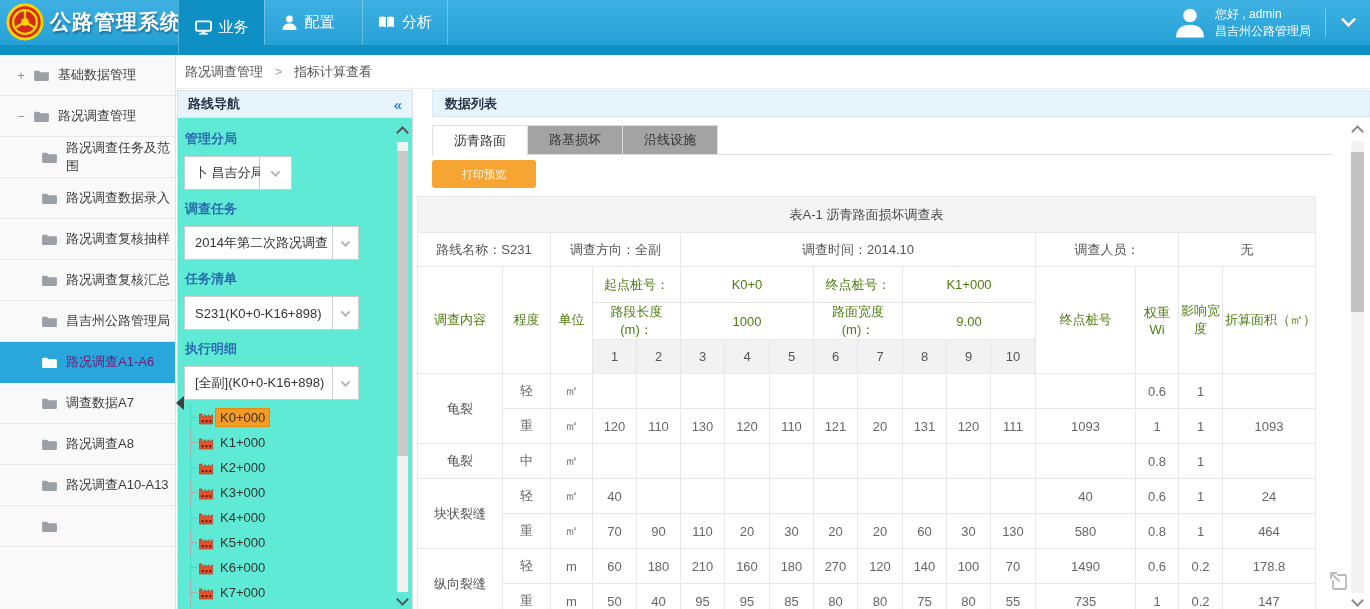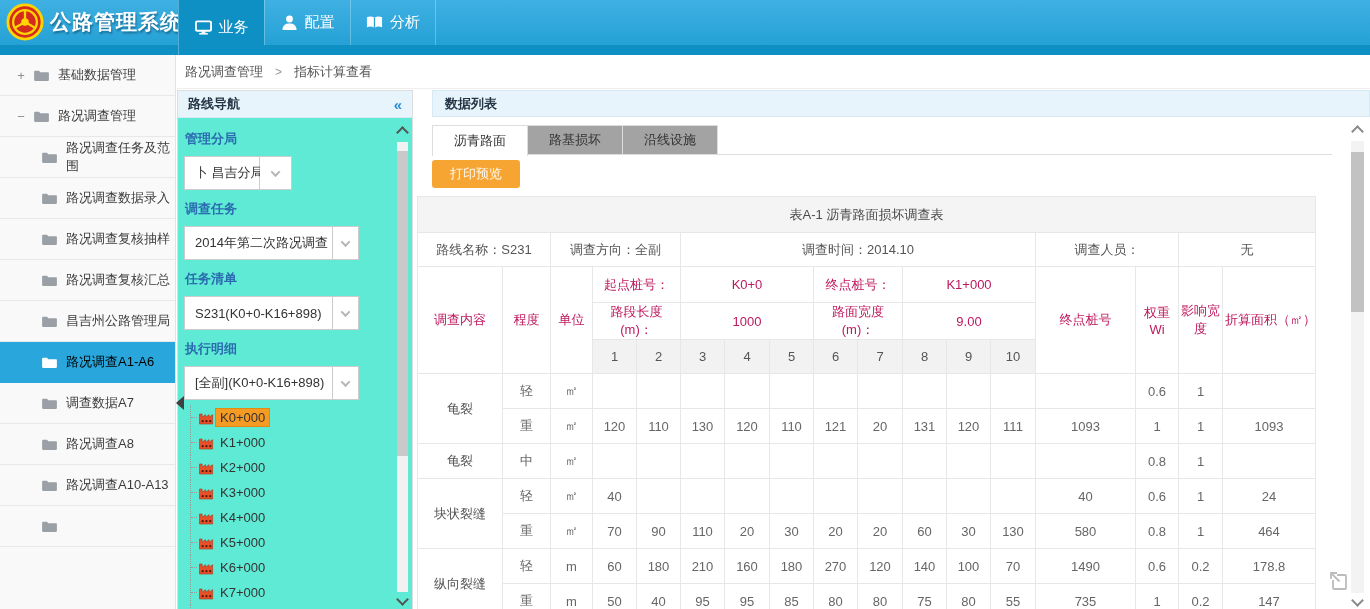--- a/index.html
+++ b/index.html
@@ -10,21 +10,21 @@
   .topbar { position:absolute; left:0; top:0; width:1370px; height:45px;
             background:linear-gradient(#3fb0e2,#25a1d6); z-index:5; }
   .subbar { position:absolute; left:0; top:45px; width:1370px; height:10px; background:#0e90c5; z-index:4; }
   .logo-area { position:absolute; left:6px; top:3px; display:flex; align-items:center; gap:6px; }
   .logo-svg { width:38px; height:38px; }
   .app-title { color:#fff; font-size:21px; font-weight:bold; letter-spacing:1px;
                text-shadow:1px 2px 2px rgba(10,60,90,.55); }
   .nav-tabs { position:absolute; left:178px; top:0; height:55px; display:flex; z-index:6; }
   .nav-tab { width:86px; height:45px; display:flex; align-items:center; justify-content:center; gap:7px;
              color:#fff; font-size:15px; border-left:1px solid rgba(255,255,255,.28); cursor:pointer; }
-  .nav-tab:last-child { border-right:1px solid rgba(255,255,255,.28); }
+  .nav-tab:last-child { border-right:1px solid rgba(255,255,255,.28);margin-left:12px; }
   .nav-tab.active { background:#0e90c5; height:55px; }
   .nav-tab svg { width:17px; height:15px; }
   .user-area { position:absolute; right:0; top:0; height:45px; display:flex; align-items:center; z-index:6; }
   .avatar-svg { width:32px; height:31px; margin-right:9px; }
   .greet { color:#fff; font-size:12px; line-height:1.4; }
   .udivider { width:1px; height:28px; background:rgba(255,255,255,.38); margin-left:14px; }
   .chev-box { width:44px; height:45px; display:flex; align-items:center; justify-content:center; cursor:pointer; }
   .chev-down { width:11px; height:11px; border-right:3px solid #fff; border-bottom:3px solid #fff;
                border-radius:1px; transform:rotate(45deg) translate(-2px,-2px); }
 
@@ -37,21 +37,21 @@
   
   .sidebar { position:absolute; left:0; top:55px; width:176px; height:554px; background:#f9f9f9;
              border-right:1px solid #e3e3e3; overflow:hidden; }
   .sb-item { height:41px; display:flex; align-items:center; border-bottom:1px solid #e8e8e8;
              font-size:13px; color:#3c3c3c; cursor:pointer; background:#f9f9f9; }
   .sb-item.lvl0 { padding-left:14px; }
   .sb-item.lvl1 { padding-left:42px; }
   .expander { width:14px; color:#8f8f8f; font-size:13px; margin-right:6px; text-align:center; }
   .sb-item svg { width:15px; height:12px; margin-right:9px; flex:none; }
   .sb-item svg path { fill:#9aa0a6; }
-  .sb-item.active { background:#29a7dd; color:#000000; border-bottom-color:#29a7dd; }
+  .sb-item.active { background:#29a7dd; color:#701a75; border-bottom-color:#29a7dd; }
   .sb-item.active svg path { fill:#fff; }
   .active-marker { position:absolute; left:176px; top:396px; width:0; height:0; z-index:7;
                    border-top:7px solid transparent; border-bottom:7px solid transparent;
                    border-right:8px solid #3f3f3f; }
 
   
   .nav-panel { position:absolute; left:177px; top:90px; width:236px; height:519px; background:#5eead4;
                border:1px solid #ddd; border-bottom:none; overflow:hidden; }
   .panel-header { height:27px; background:#e8f4fb; border-bottom:1px solid #d6e9f5; display:flex;
                   align-items:center; justify-content:space-between; padding:0 10px;
@@ -85,31 +85,31 @@
 
   
   .main-header { position:absolute; left:432px; top:90px; width:938px; height:27px; background:#e8f4fb;
                  border:1px solid #d6e9f5; display:flex; align-items:center; padding:0 12px;
                  font-size:13px; font-weight:bold; color:#253545; }
   .tabs { position:absolute; left:432px; top:125px; width:900px; height:30px; display:flex;
           border-bottom:1px solid #ddd; }
   .tab { padding:0 21px; display:flex; align-items:center; font-size:13px; color:#333;
          border:1px solid #ddd; border-bottom:none; background:#a3a3a3; cursor:pointer; margin-right:-1px; }
   .tab.active { background:#fff; height:31px; z-index:2; }
-  .print-btn { position:absolute; left:432px; top:160px; width:88px; height:28px; background:#f7a532;
-               border:none; border-radius:3px; color:#fff8ec; font-size:13px; cursor:pointer; }
+  .print-btn { position:absolute; left:432px; top:160px; width:104px; height:28px; background:#f7a532;
+               border:none; border-radius:3px; color:#fff8ec; font-size:11px; cursor:pointer; }
 
   
   .table-wrap { position:absolute; left:417px; top:196px; width:899px; height:413px; overflow:hidden; }
   table { border-collapse:collapse; table-layout:fixed; width:898px; }
   td { border:1px solid #e7e7e7; text-align:center; vertical-align:middle; font-size:13px;
        color:#666; height:35px; padding:0 2px; background:#fff; overflow:hidden; }
   .title-row td { background:#f4f4f4; height:36px; color:#4a4a4a; }
   .info-row td { height:34px; color:#555; }
-  .hdr td { height:36px; color:#be185d; }
+  .hdr td { height:36px; color:#4d7c0f; }
   .num-row td { height:34px; background:#f2f2f2; color:#555; }
   td.nowrap { white-space:nowrap; }
   td.grp { color:#555; }
 
   
   .main-scroll { position:absolute; left:1349px; top:125px; width:18px; height:484px; }
   .main-scroll .track { position:absolute; left:2px; top:16px; bottom:16px; width:13px; background:#f3f3f3; }
   .main-scroll .thumb { position:absolute; left:2px; top:27px; width:13px; height:160px; background:#c2c2c2; }
   .main-scroll .s-up   { border-color:#8a8a8a; left:4px; }
   .main-scroll .s-down { border-color:#8a8a8a; left:4px; }
@@ -149,20 +149,34 @@
       </div>
       <div class="nav-tab">
         <svg viewBox="0 0 18 14">
           <path d="M1 1.5 C3.5 .4 6.5 .4 9 2 C11.5 .4 14.5 .4 17 1.5 V12 C14.5 11 11.5 11 9 12.6 C6.5 11 3.5 11 1 12 Z" fill="#fff"></path>
           <path d="M9 2 V12.6" stroke="#2aa0d4" stroke-width="1.4"></path>
         </svg>
         <span>分析</span>
       </div>
     </nav>
 
+    <div class="user-area">
+      <svg class="avatar-svg" viewBox="0 0 16 15">
+        <circle cx="8" cy="4" r="3.4" fill="#fff"></circle>
+        <path d="M1 15 C1 10.5 4 8.6 8 8.6 C12 8.6 15 10.5 15 15 Z" fill="#fff"></path>
+      </svg>
+      <div class="greet">
+        <div>您好 , admin</div>
+        <div>昌吉州公路管理局</div>
+      </div>
+      <div class="udivider"></div>
+      <div class="chev-box">
+        <span class="chev-down"></span>
+      </div>
+    </div>
   </header>
   <div class="subbar"></div>
 
   <div class="breadcrumb">
     <span>路况调查管理</span>
     <span class="crumb-sep">&gt;</span>
     <span>指标计算查看</span>
   </div>
   <div class="bc-line"></div>
 

